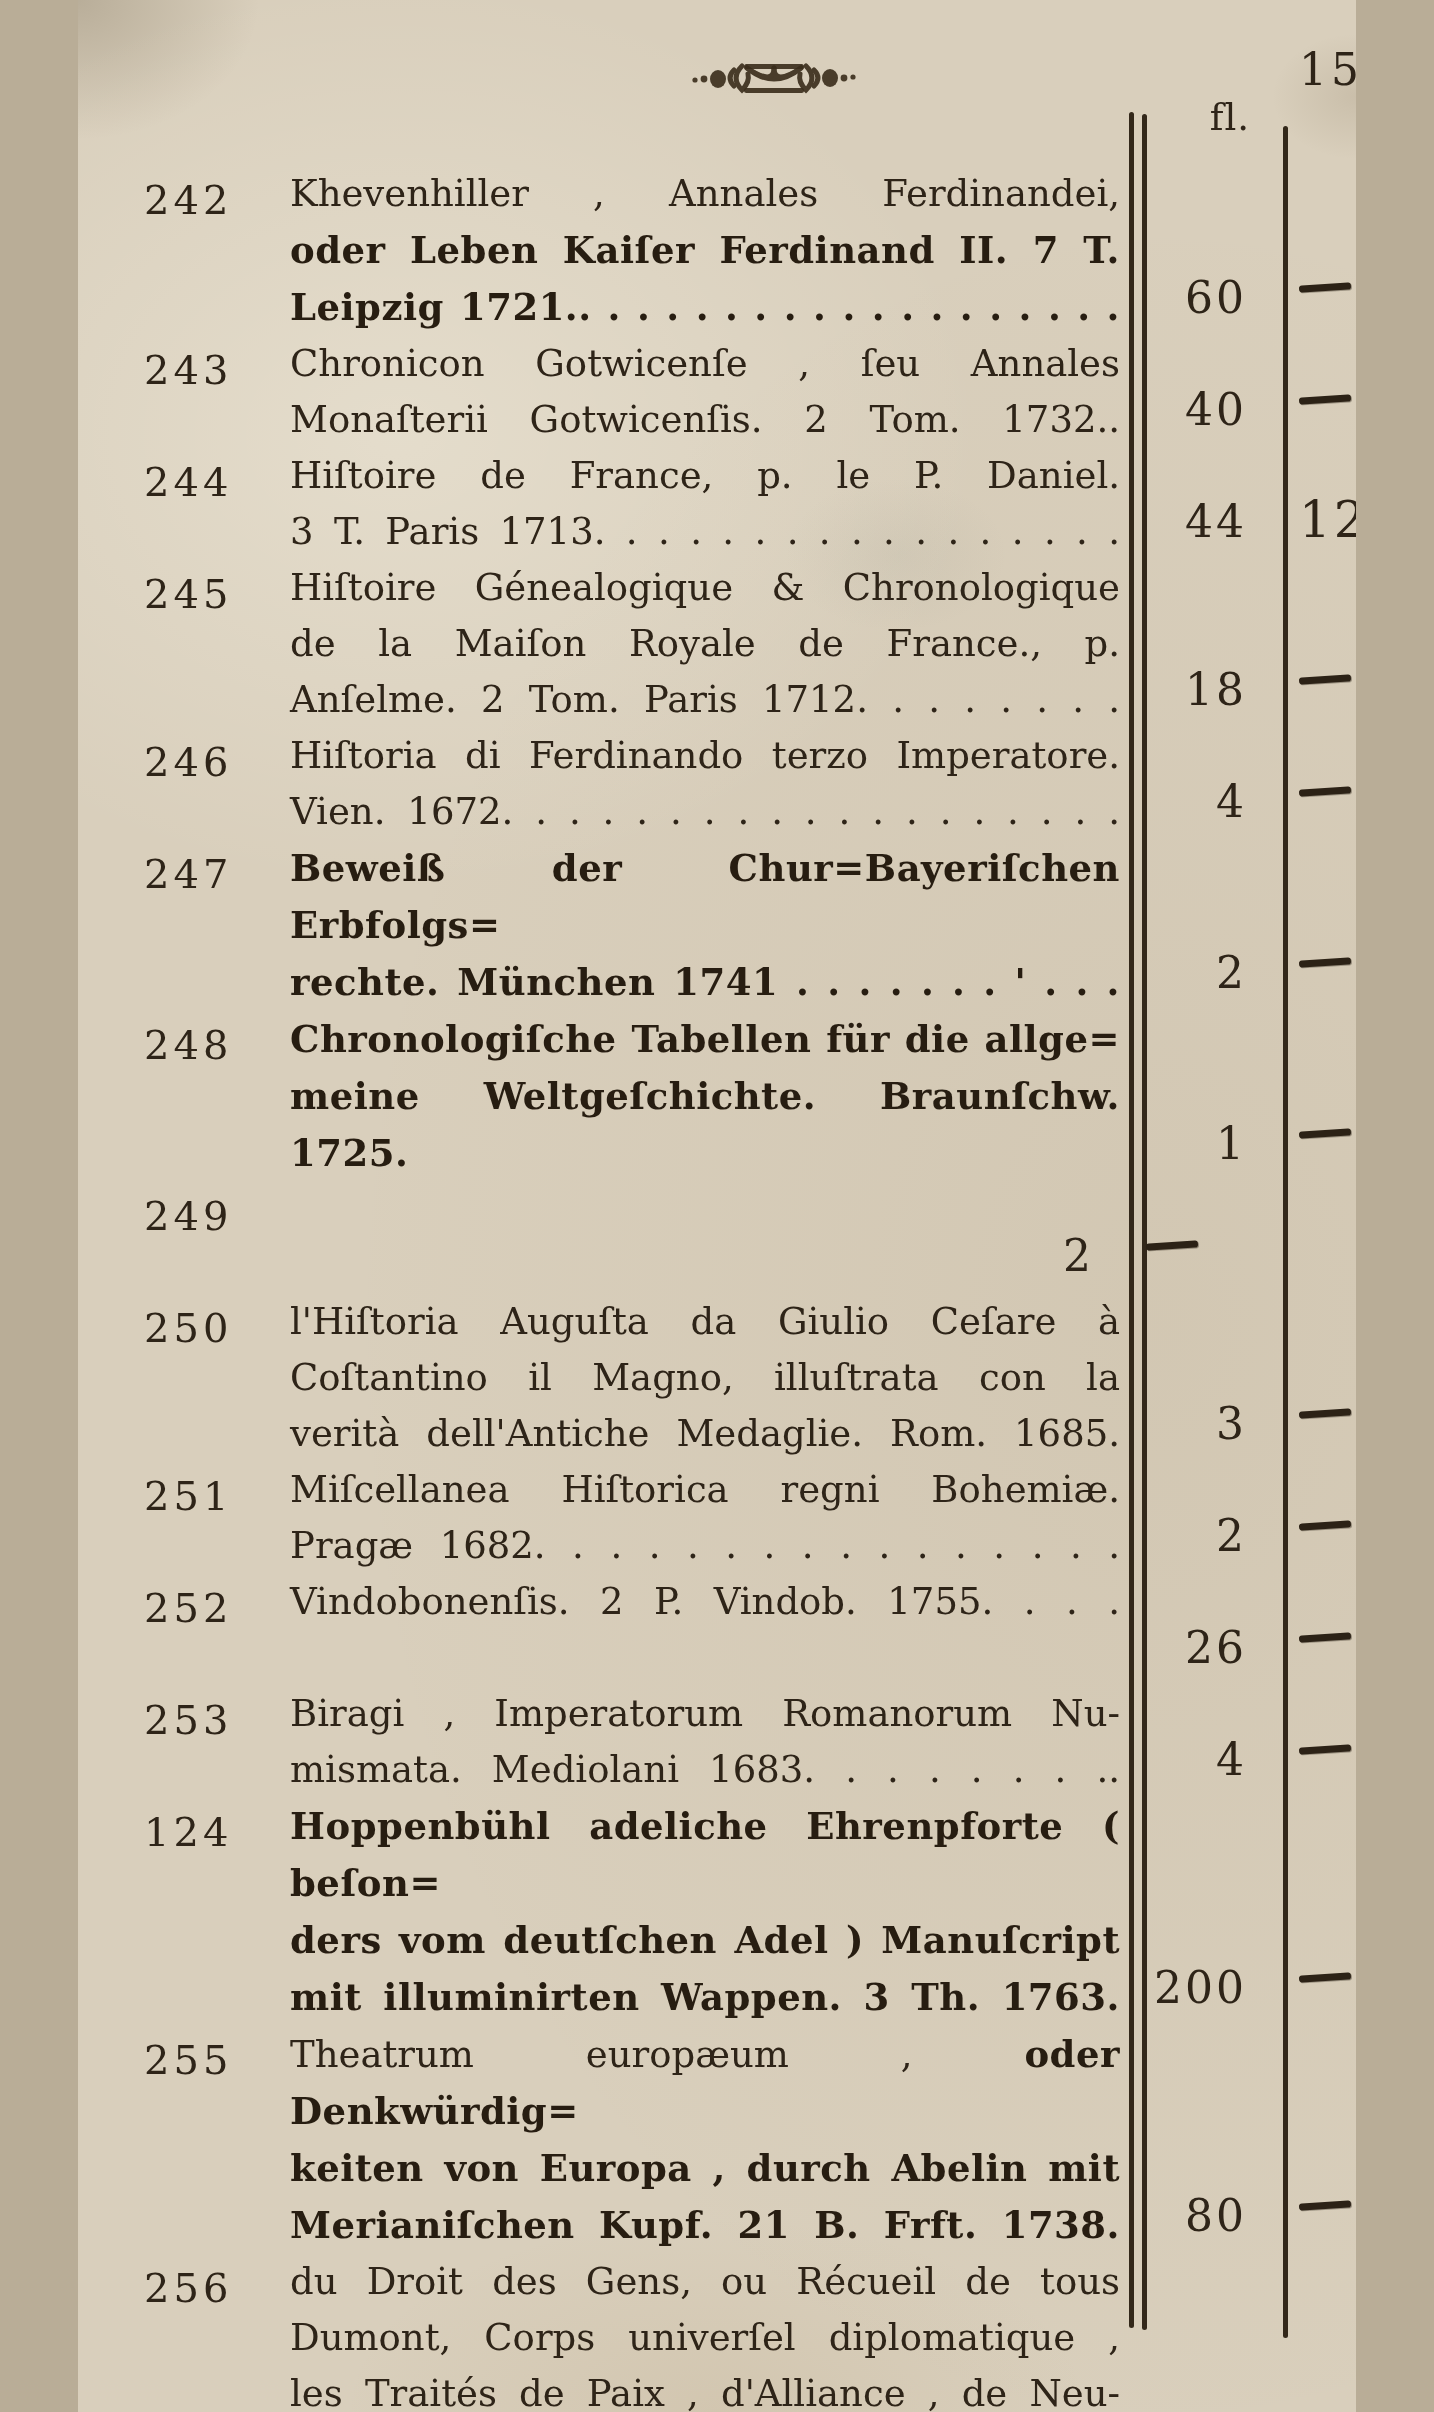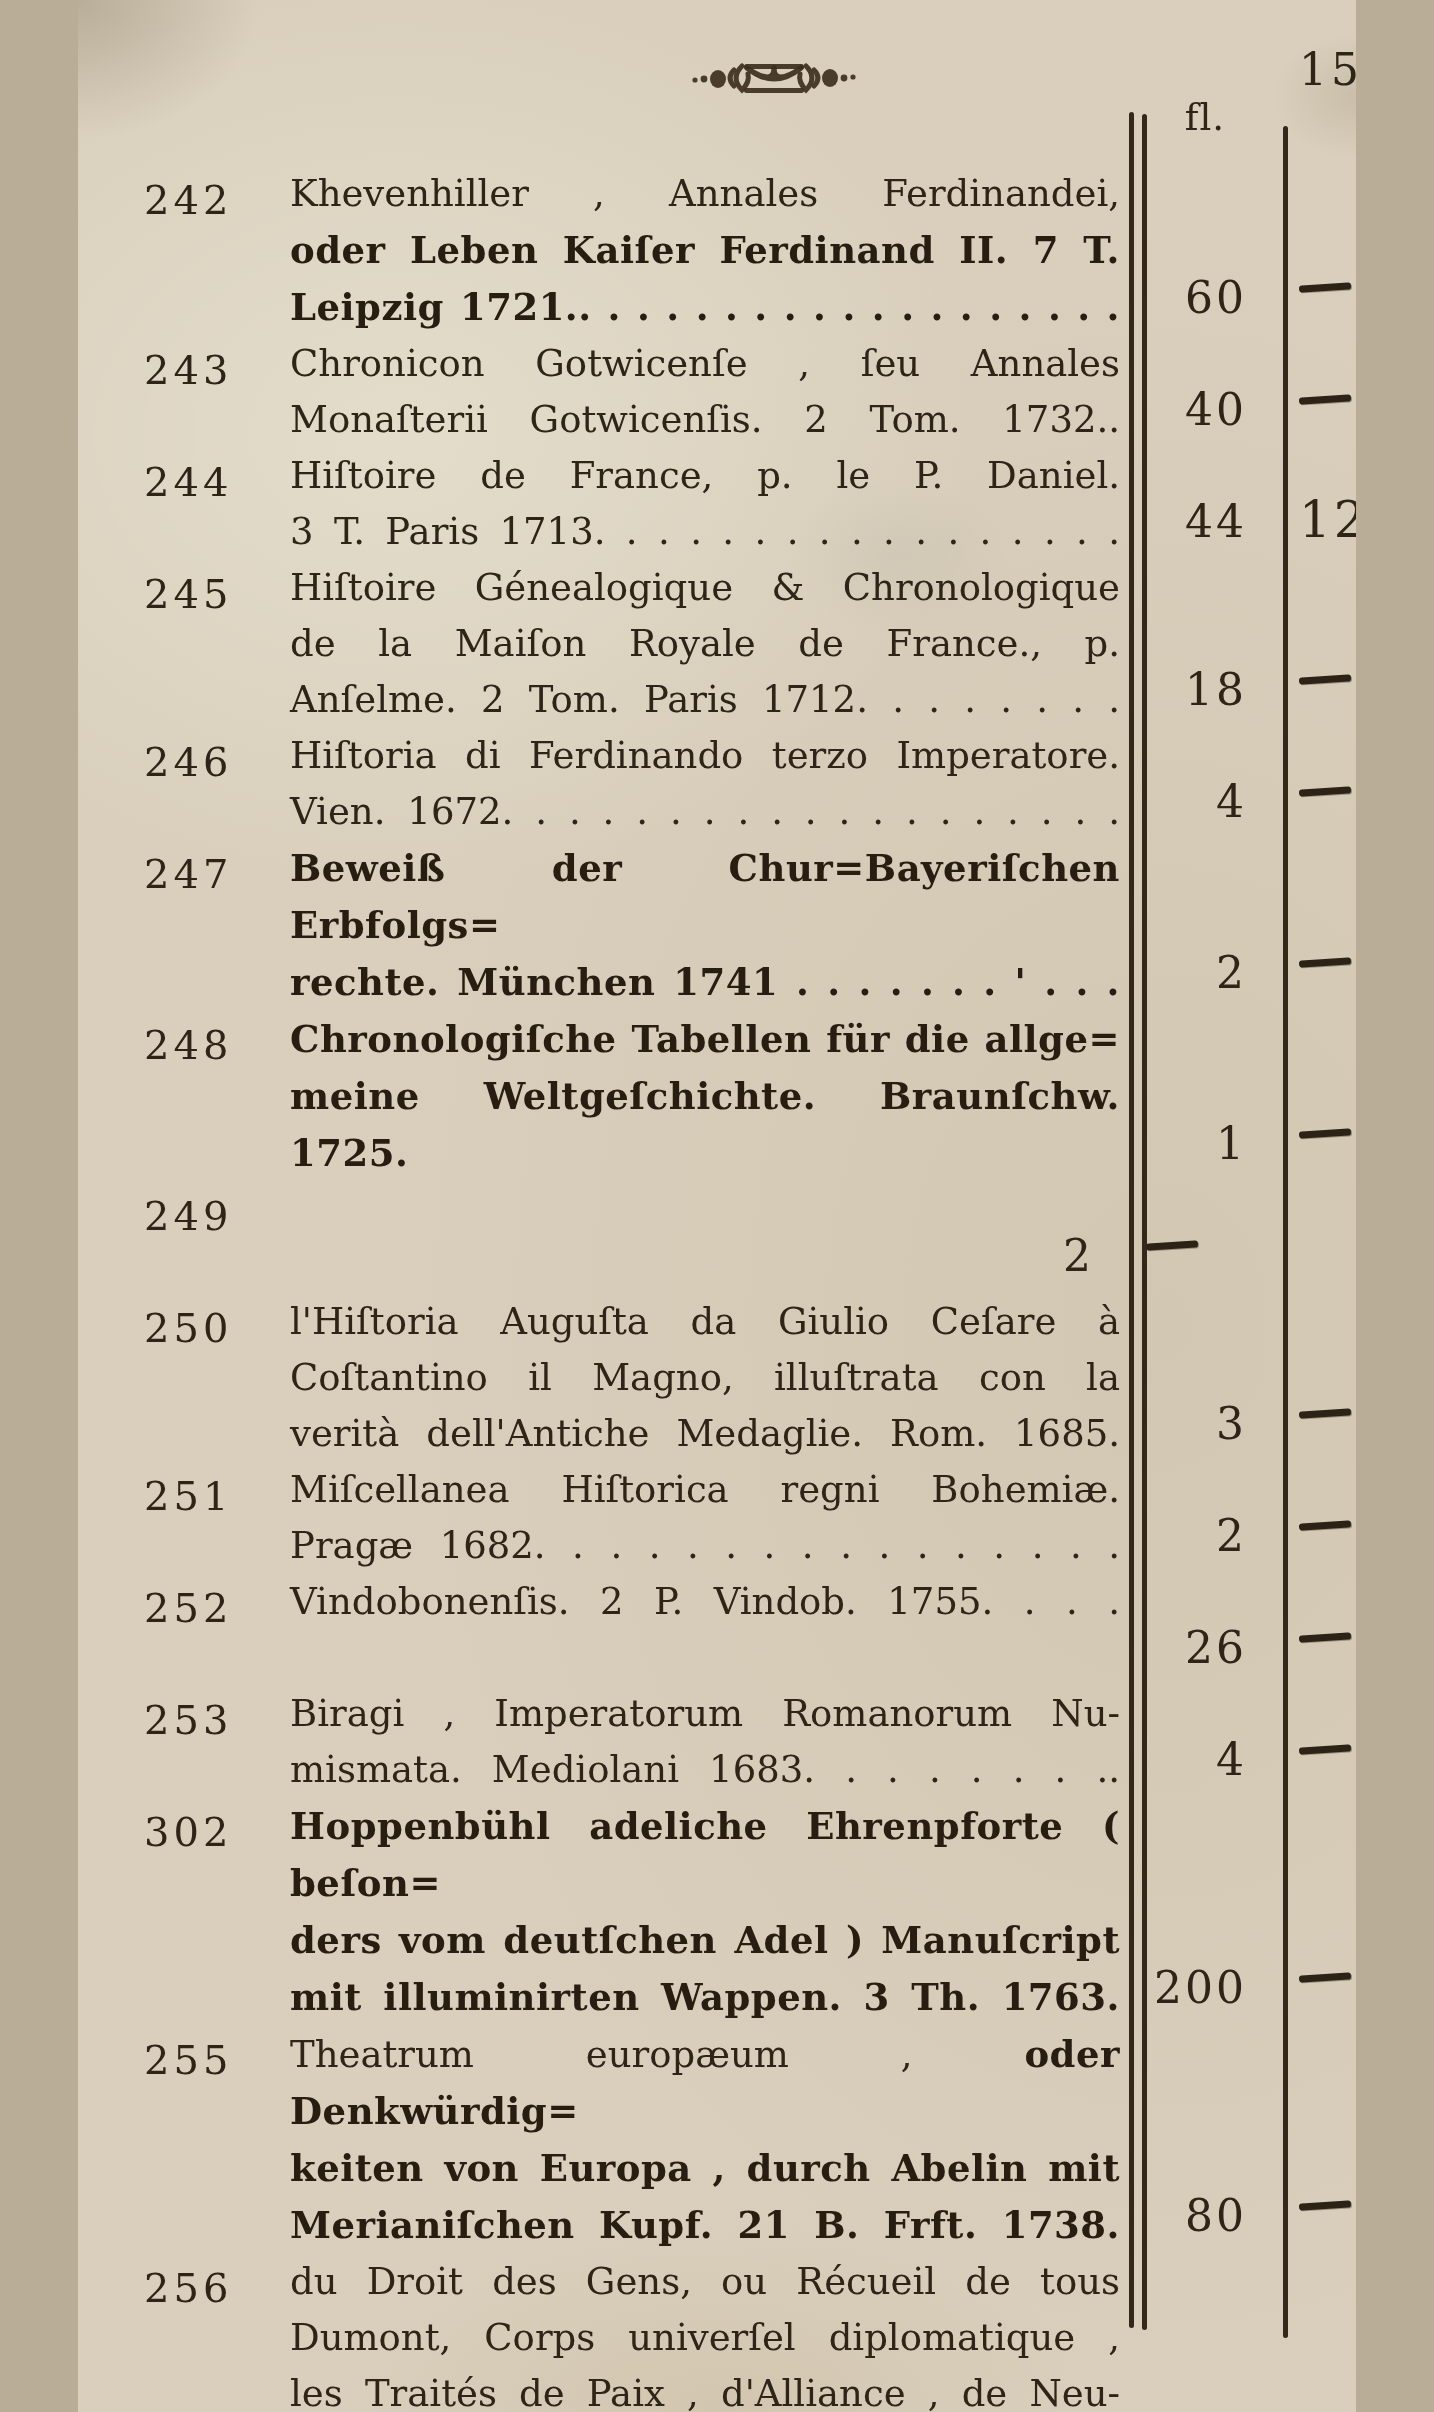--- a/index.html
+++ b/index.html
@@ -19,21 +19,21 @@
     font-family:"DejaVu Serif", serif;
     color:var(--ink,#2e2418);
   }
   
   .ornament{position:absolute;left:612px;top:52px;width:168px;height:52px;}
   .page-number{
     position:absolute;left:1198px;top:44px;width:110px;
     font-size:44px;letter-spacing:4px;text-align:center;
   }
   .col-head{position:absolute;font-size:37px;letter-spacing:1px;}
-  .col-head.fl{left:1082px;top:96px;width:90px;text-align:center;}
+  .col-head.fl{left:1082px;top:96px;width:90px;text-align:right;}
   .col-head.kr{left:1282px;top:92px;}
   
   .rule{position:absolute;background:var(--rule,#33281a);border-radius:3px;}
   .rule-a{left:1051px;top:112px;width:5px;height:2216px;}
   .rule-b{left:1064px;top:114px;width:5px;height:2216px;}
   .rule-kr{left:1205px;top:126px;width:5px;height:2212px;}
   
   .entries{position:absolute;left:60px;top:166px;width:1374px;}
   .entry{display:grid;grid-template-columns:142px 840px 153px 1fr;}
   .no{
@@ -209,21 +209,21 @@
     <div class="no">253</div>
     <div class="text">
           <div class="line"><span class="roman">Biragi , Imperatorum Romanorum Nu-</span></div>
           <div class="line"><span class="roman">mismata. Mediolani 1683. . . . . . . ..</span></div>
         </div>
     <div class="fl-cell">4</div>
     <div class="kr-cell"><span class="dash"></span></div>
   </div>
 
   <div class="entry">
-    <div class="no">302</div>
+    <div class="no">124</div>
     <div class="text">
           <div class="line"><span class="fraktur">Hoppenbühl adeliche Ehrenpforte ( beſon=</span></div>
           <div class="line"><span class="fraktur">ders vom deutſchen Adel ) Manuſcript</span></div>
           <div class="line"><span class="fraktur">mit illuminirten Wappen. 3 Th. 1763.</span></div>
         </div>
     <div class="fl-cell">200</div>
     <div class="kr-cell"><span class="dash"></span></div>
   </div>
 
   <div class="entry">

